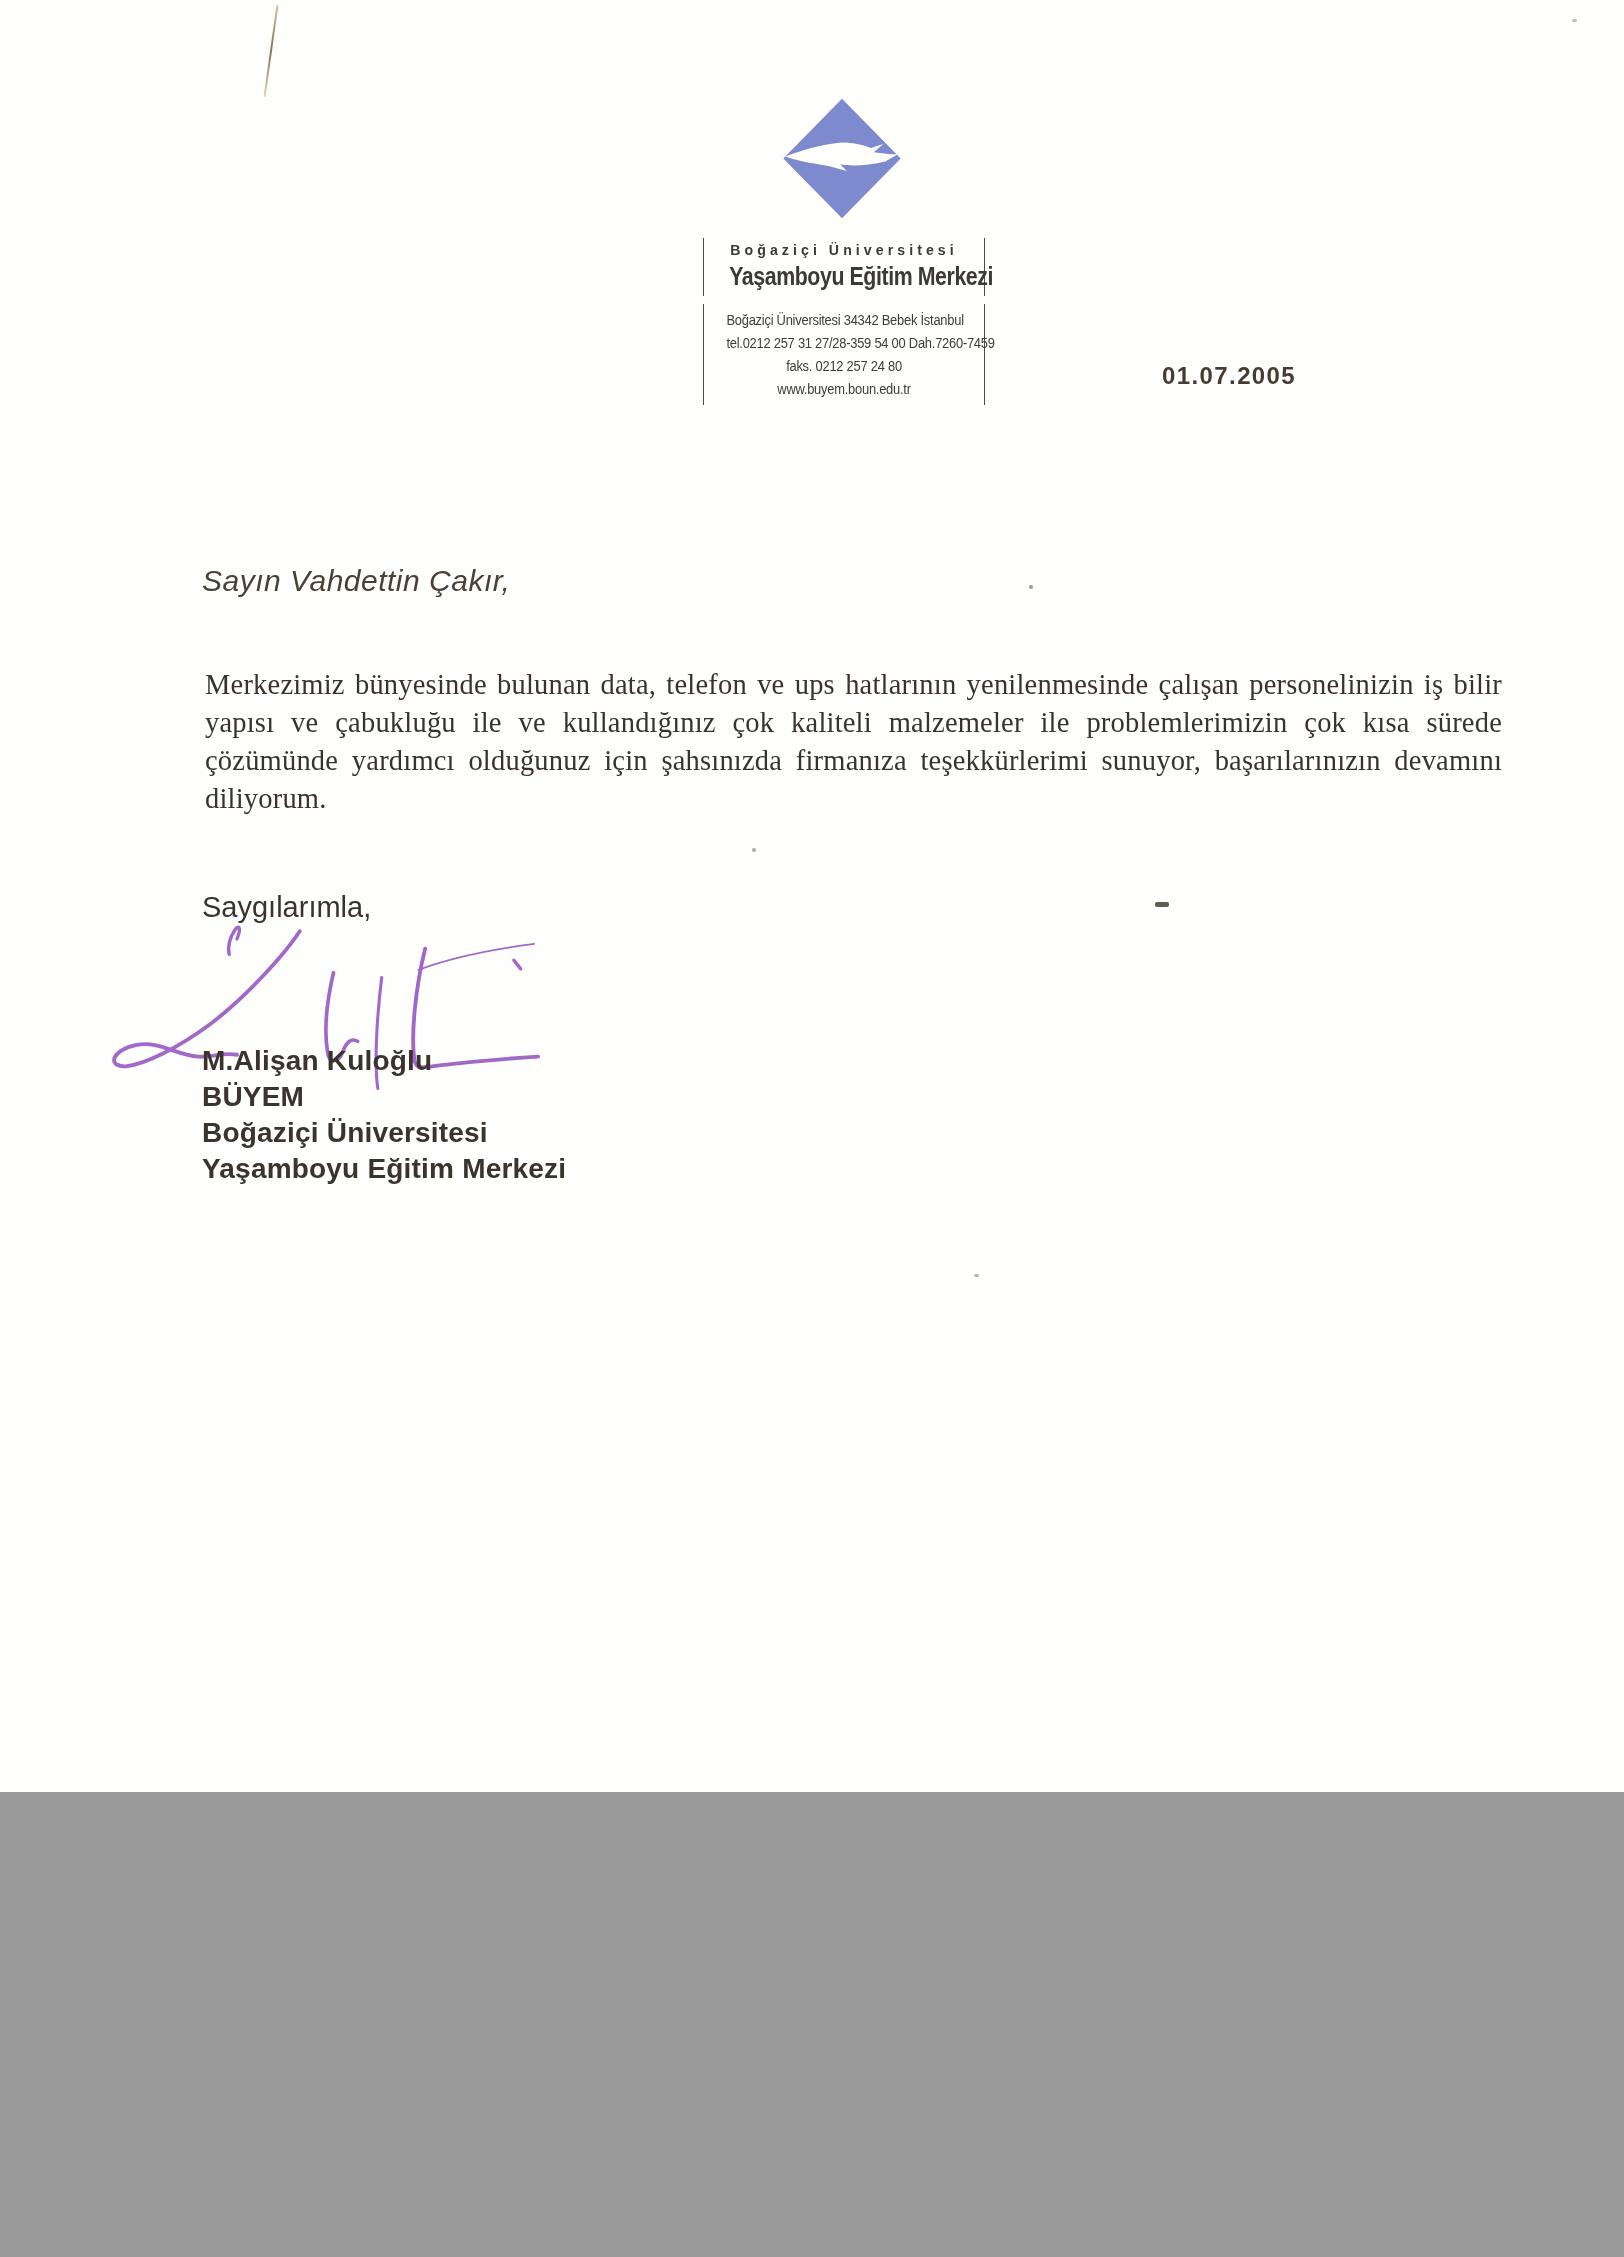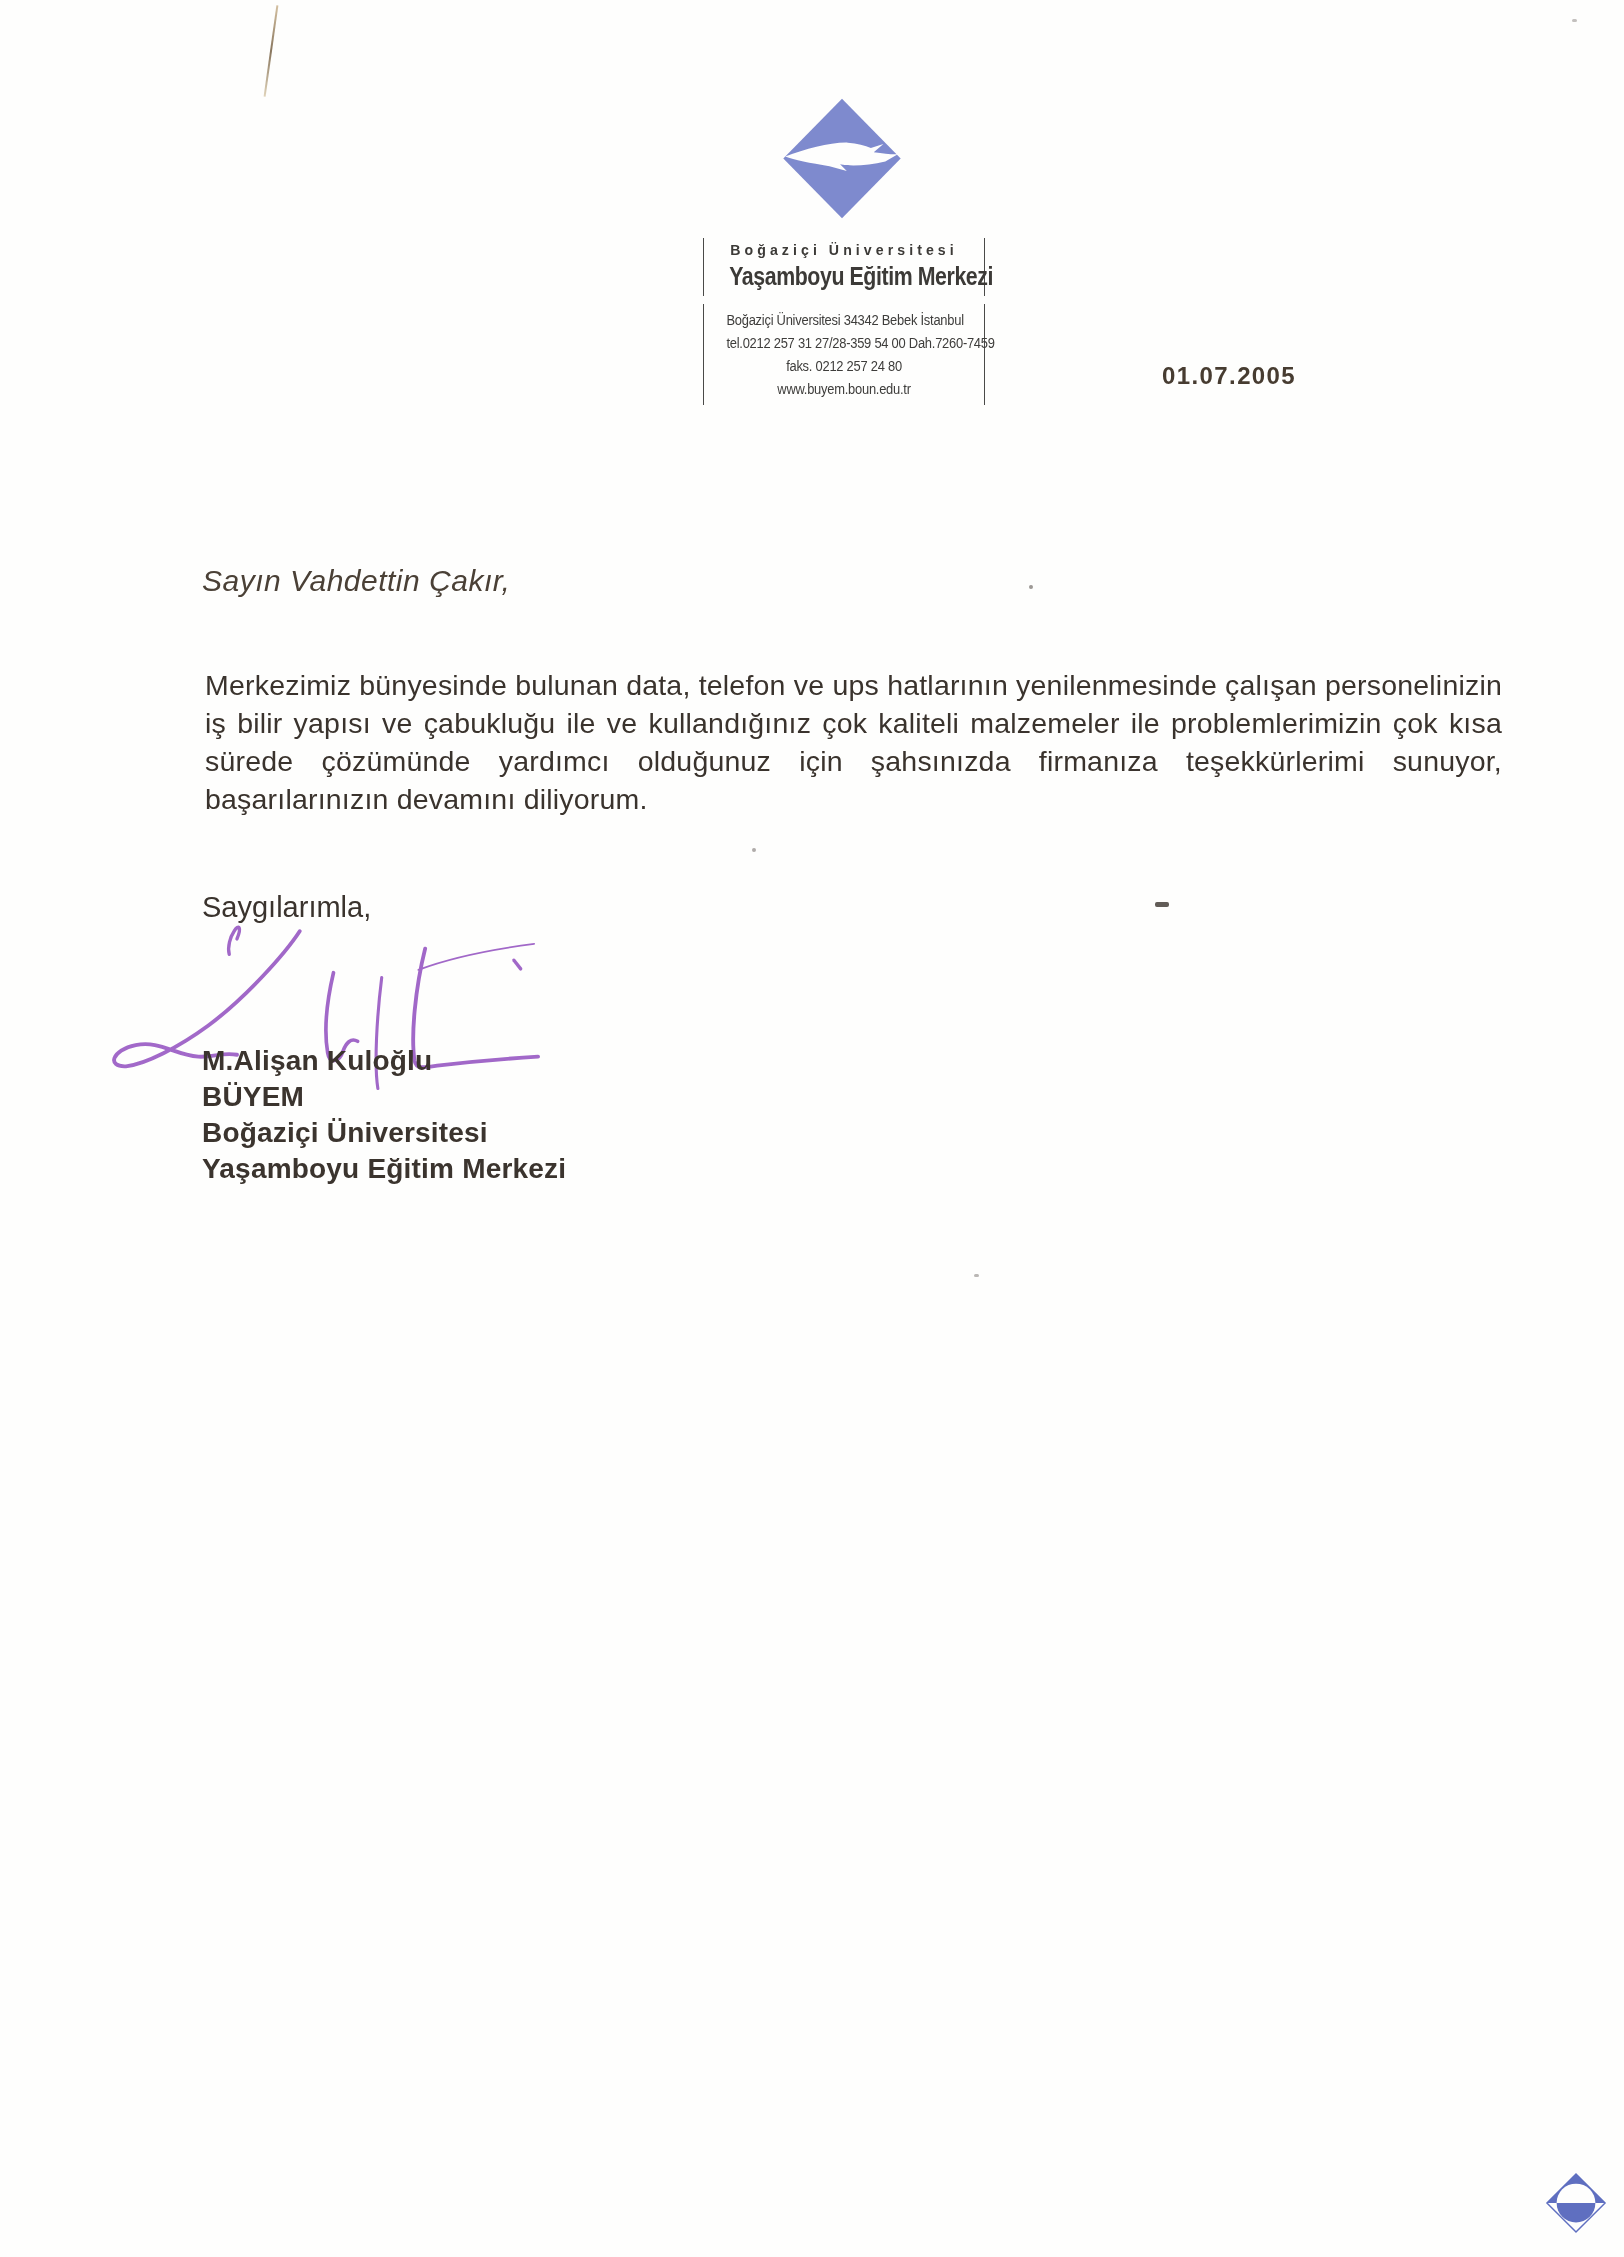--- a/index.html
+++ b/index.html
@@ -1,18 +1,18 @@
 <!DOCTYPE html>
 <html><head>
 <meta charset="utf-8">
 <style>
   html,body{margin:0;padding:0;background:#9a9a9a;}
   .page{
     position:relative;
-    width:1624px;height:2257px;
+    width:1624px;height:1792px;
     background:#fefefd;
     font-family:"Liberation Sans", sans-serif;
     overflow:hidden;
     box-shadow:0 0 7.7px rgba(0,0,0,.4);
   }
   .abs{position:absolute;}
 
   
   .logo-top{left:780px;top:95px;width:124px;height:127px;}
   .lh-box{left:703px;top:238px;width:282px;color:#3c3a37;}
@@ -44,21 +44,21 @@
     left:1162px;top:362px;font-size:24px;font-weight:700;
     letter-spacing:1.4px;color:#473c31;
   }
   .salutation{
     left:202px;top:564px;font-size:30px;font-weight:400;font-style:italic;
     color:#4a4036;letter-spacing:0.5px;
   }
   .body-par{
     left:205px;top:666px;width:1297px;
     font-size:28.5px;line-height:38px;color:#3a332d;
-    text-align:justify;letter-spacing:0.2px;
+    text-align:justify;letter-spacing:0.2px;font-family:Liberation Serif, serif;
   }
   .closing{left:202px;top:891px;font-size:29px;color:#3a332d;}
   .sig-svg{left:92px;top:910px;width:454px;height:193px;}
   .signer{
     left:202px;top:1043px;font-size:28px;font-weight:700;
     line-height:36px;color:#3b342e;letter-spacing:0.2px;
   }
 
   
   .logo-bottom{left:1545px;top:2172px;width:62px;height:62px;}

